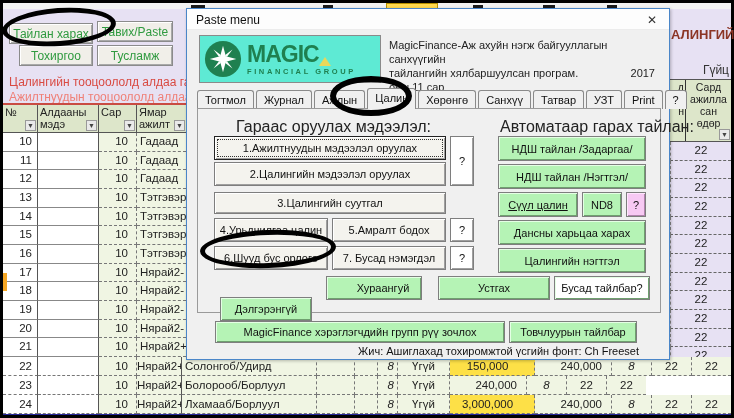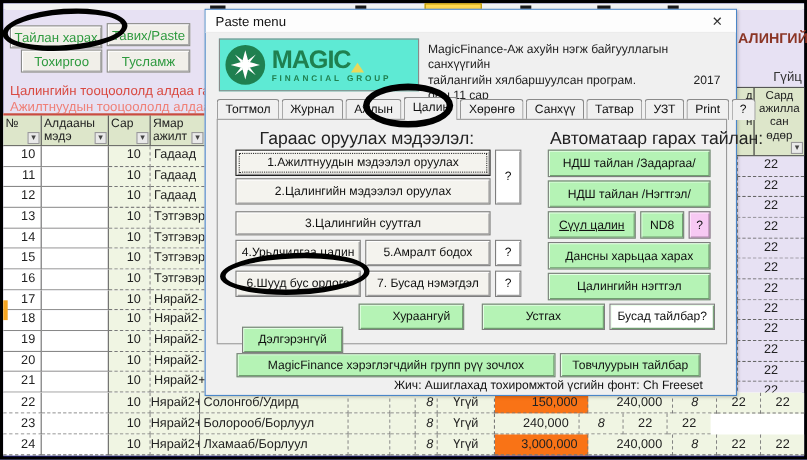--- a/index.html
+++ b/index.html
@@ -50,21 +50,21 @@
   .brow>div{border-bottom:1px dashed #777;padding-top:3px;white-space:nowrap;overflow:hidden;}
   .b-no{width:35px;background:#fff;border-right:1px solid #555;text-align:right;padding-right:5px;}
   .b-blank{width:61px;background:#fff;border-right:1px solid #555;}
   .b-sar{width:38px;background:#f0f5e3;border-right:1px dashed #777;text-align:right;padding-right:8px;}
   .b-type{width:45px;background:#f0f5e3;border-right:1px solid #555;}
   .b-name{width:135px;background:#f0f5e3;border-right:1px dashed #777;padding-left:3px;}
   .b-e1{width:38px;background:#f0f5e3;border-right:1px dashed #777;}
   .b-e2{width:23px;background:#f0f5e3;border-right:1px dashed #777;}
   .b-h{width:20px;background:#f0f5e3;border-right:1px dashed #777;text-align:right;padding-right:3px;font-style:italic;}
   .b-flag{width:52px;background:#f0f5e3;border-right:1px dashed #777;text-align:center;}
-  .b-amt{width:85px;background:#f97316;border-right:1px dashed #777;text-align:right;padding-right:9px;}
+  .b-amt{width:85px;background:#fde047;border-right:1px dashed #777;text-align:center;padding-right:9px;}
   .b-base{width:77px;background:#f0f5e3;border-right:1px dashed #777;text-align:right;padding-right:9px;}
   .b-h2{width:40px;background:#f0f5e3;border-right:1px dashed #777;text-align:center;font-style:italic;}
   .b-d1{width:40px;background:#f0f5e3;border-right:1px dashed #777;text-align:center;}
   .b-d2{width:39px;background:#f0f5e3;text-align:center;}
   
   .dialog{position:absolute;left:186px;top:8px;width:484px;height:352px;background:#f0f0f0;
     border:1px solid #4a86c8;box-shadow:1px 1px 3px rgba(0,0,0,.25);z-index:10;}
   .titlebar{position:relative;height:21px;background:#fdfdfd;border-bottom:1px solid #ececec;
     font-size:12px;color:#111;padding:4px 0 0 9px;}
   .close-x{position:absolute;right:9px;top:3px;width:16px;height:16px;font-size:12px;

